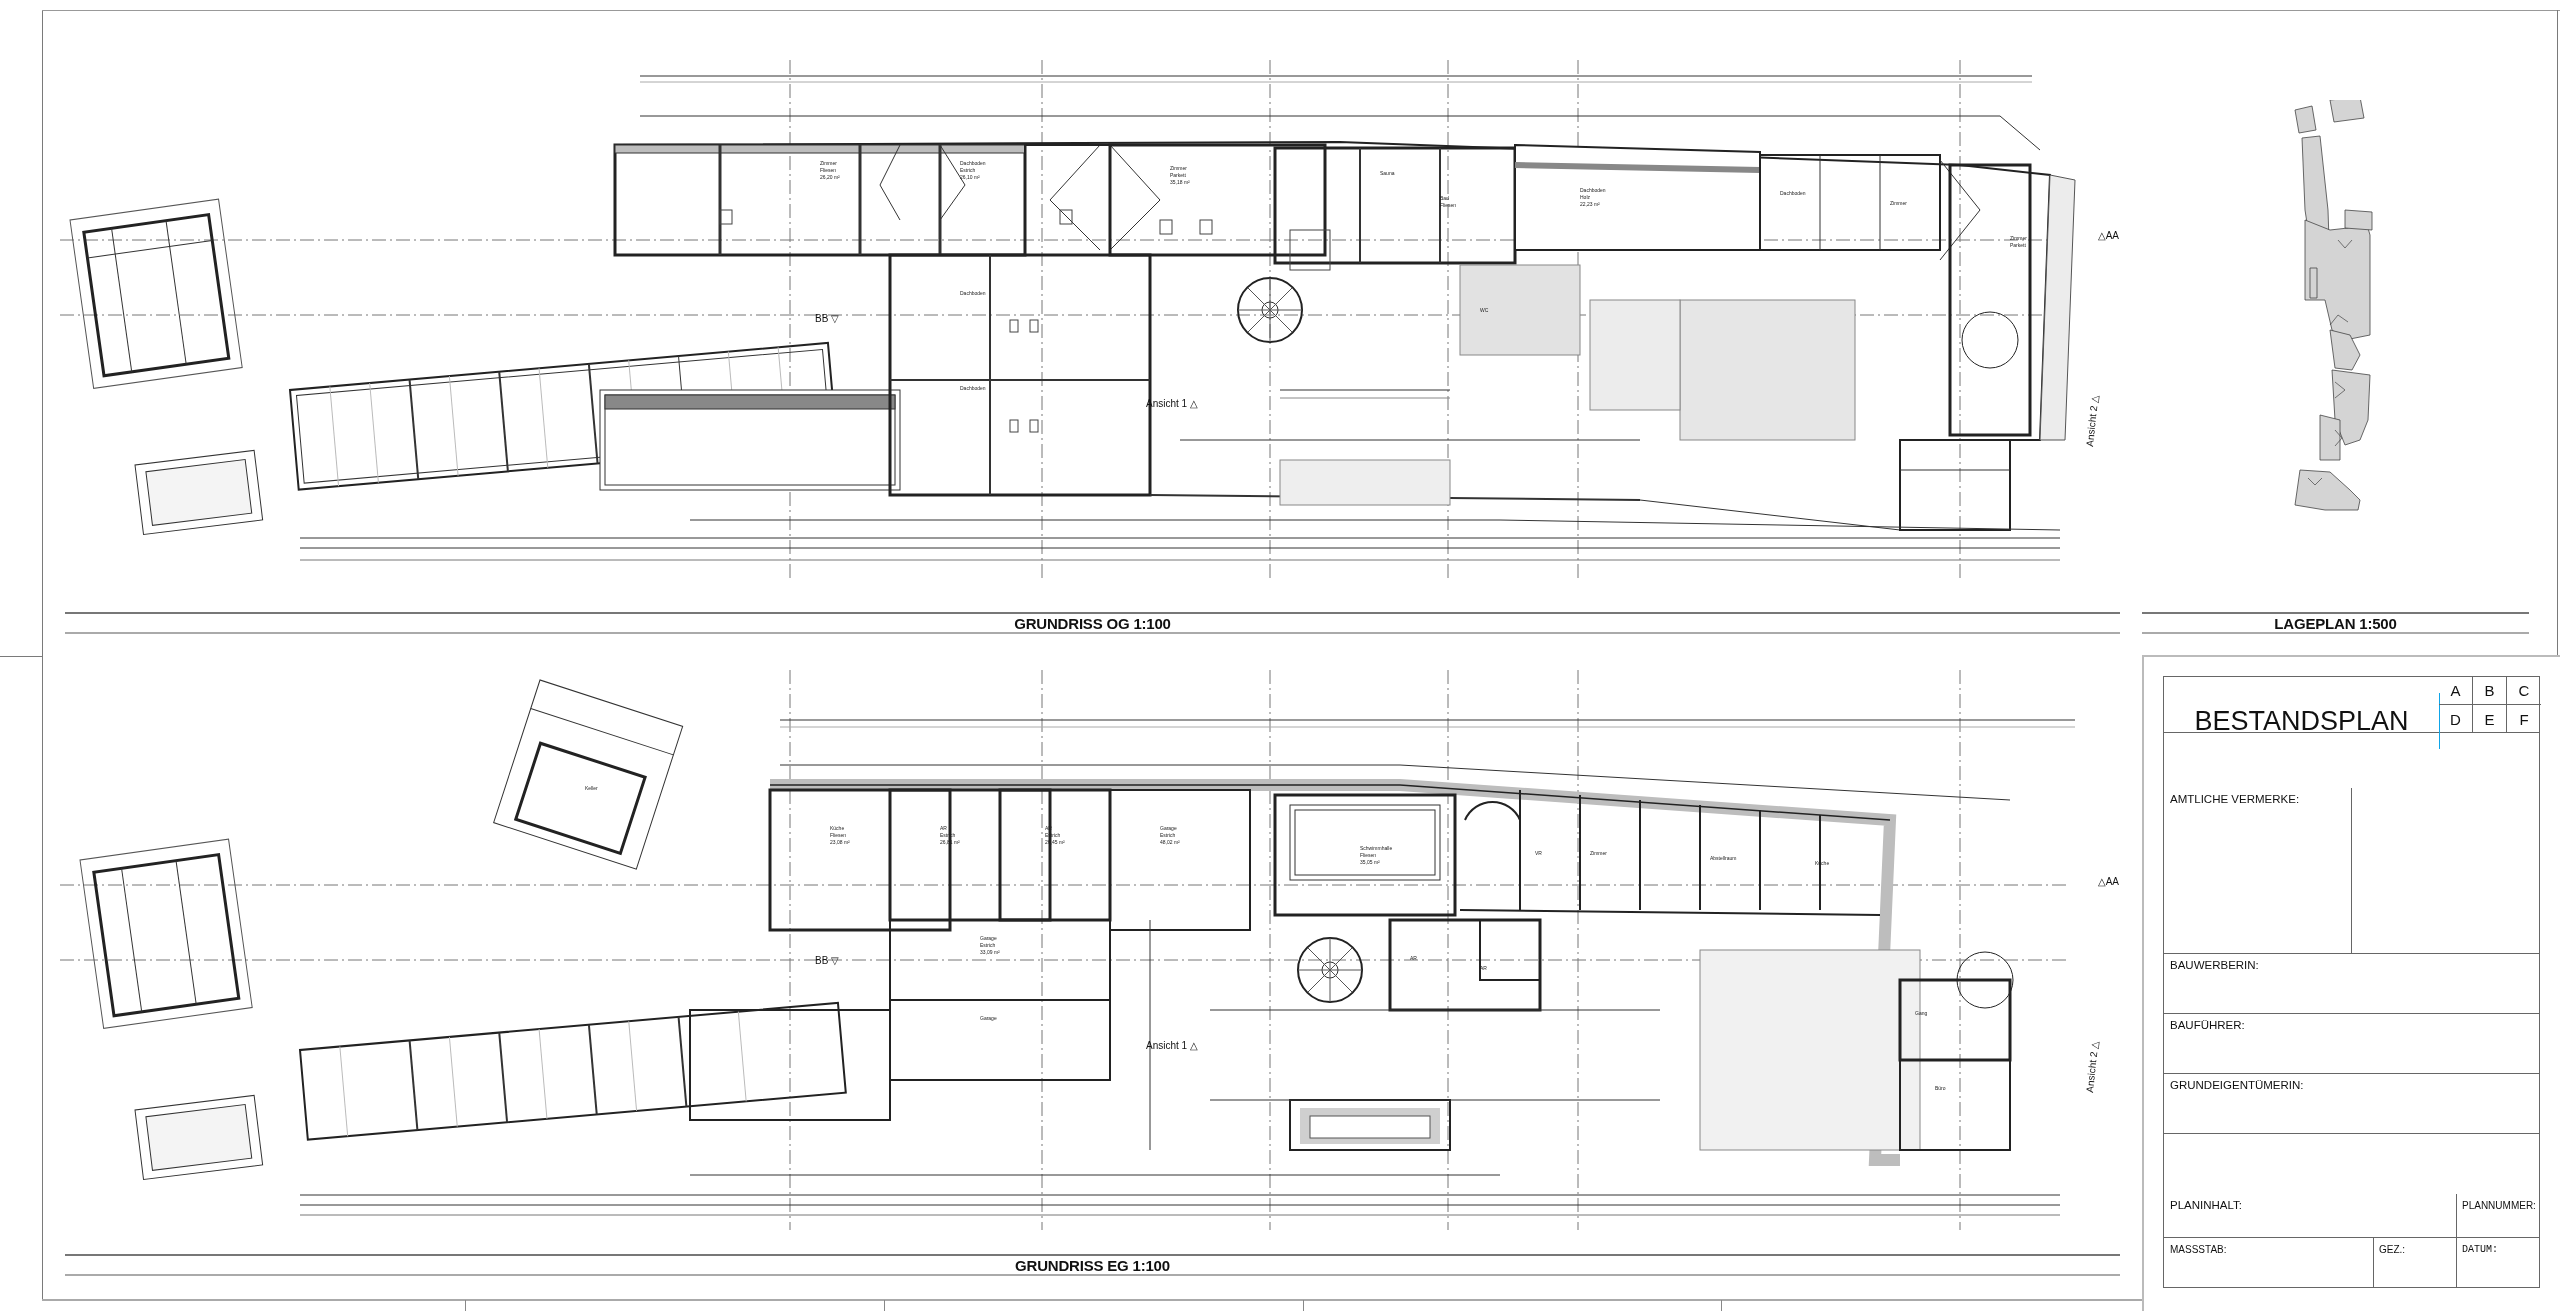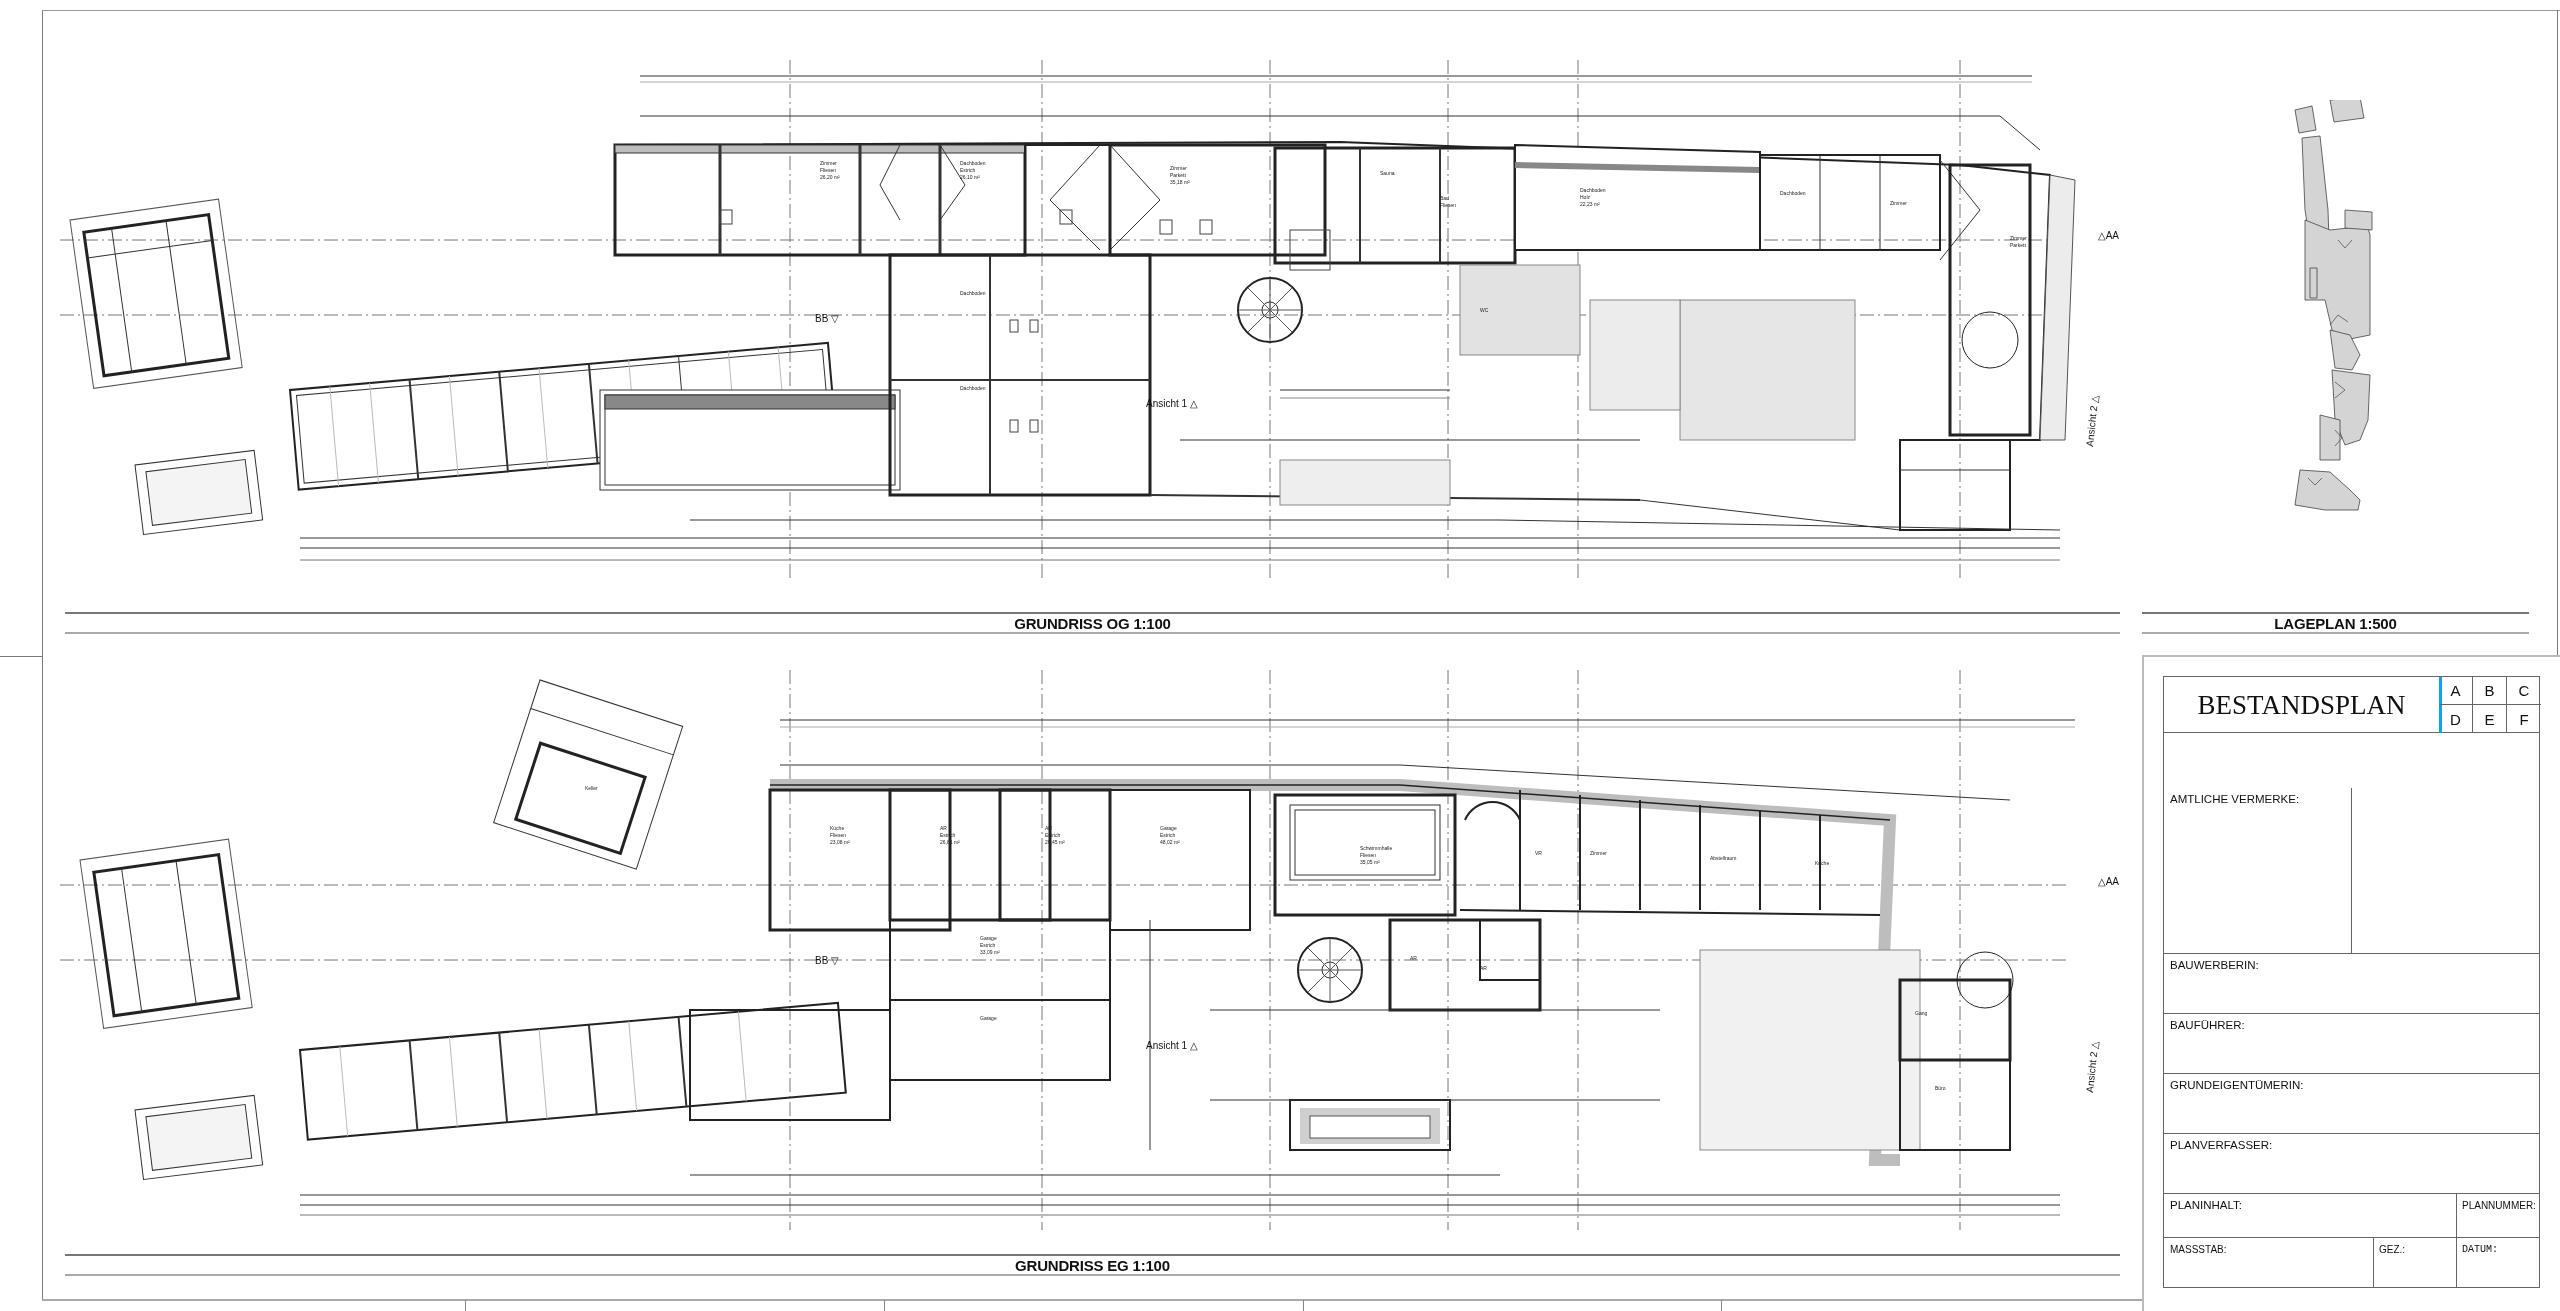--- a/index.html
+++ b/index.html
@@ -8,21 +8,21 @@
   .plan-svg{position:absolute;}
   .title-bar{position:absolute;height:18px;border-top:2px solid #777;border-bottom:2px solid #aaa;display:flex;justify-content:center;align-items:center;font-weight:bold;font-size:15px;letter-spacing:-0.2px;}
   .title-bar span{padding:0 2px;}
   
   .tb{position:absolute;left:2163px;top:676px;width:377px;height:612px;border:1px solid #666;box-sizing:border-box;}
   .tb-outer{position:absolute;left:2142px;top:655px;width:418px;height:656px;border-left:2px solid #bbb;border-top:2px solid #bbb;box-sizing:border-box;}
   .tb .row{position:absolute;left:0;width:100%;border-bottom:1px solid #666;box-sizing:border-box;}
   .tb .lbl{position:absolute;left:6px;top:5px;font-size:11.5px;}
   .tb .lbl.small{font-size:10px;top:6px;}
   .tb .vline{position:absolute;background:#666;width:1px;}
-  .tb-title{position:absolute;left:0;top:0;width:275px;height:56px;border-right:3px solid #0ea5e9;display:flex;align-items:center;justify-content:center;font-size:27px;font-family:Liberation Serif, serif;}
+  .tb-title{position:absolute;left:0;top:16px;width:275px;height:56px;border-right:1px solid #0ea5e9;display:flex;align-items:center;justify-content:center;font-size:27px;}
   .tb-grid{position:absolute;left:275px;top:0;width:102px;height:56px;display:grid;grid-template-columns:repeat(3,1fr);grid-template-rows:1fr 1fr;}
   .tb-grid div{border-right:1px solid #666;border-bottom:1px solid #666;display:flex;align-items:center;justify-content:center;font-size:15px;}
   .tb-grid div:nth-child(3n){border-right:none;}
   .tb-grid div:nth-child(n+4){border-bottom:none;}
   .bottom-ticks{position:absolute;top:1300px;width:1px;height:11px;background:#888;}
   .annot{position:absolute;font-size:11px;white-space:nowrap;}
   .annot-rot{position:absolute;font-size:11px;white-space:nowrap;transform-origin:left top;}
 </style>
 </head>
 <body>
@@ -390,23 +390,20 @@
   </div>
   <div class="row" style="top:277px;height:60px;">
     <span class="lbl">BAUWERBERIN:</span>
   </div>
   <div class="row" style="top:337px;height:60px;">
     <span class="lbl">BAUFÜHRER:</span>
   </div>
   <div class="row" style="top:397px;height:60px;">
     <span class="lbl">GRUNDEIGENTÜMERIN:</span>
   </div>
-  <div class="row" style="top:457px;height:60px;">
-    <span class="lbl">PLANVERFASSER:</span>
-  </div>
   <div class="row" style="top:517px;height:44px;">
     <span class="lbl">PLANINHALT:</span>
     <div class="vline" style="left:292px;top:0;height:44px;"></div>
     <span class="lbl small" style="left:298px;">PLANNUMMER:</span>
   </div>
   <div class="row" style="top:561px;height:49px;border-bottom:none;">
     <span class="lbl small">MASSSTAB:</span>
     <div class="vline" style="left:209px;top:0;height:49px;"></div>
     <span class="lbl small" style="left:215px;">GEZ.:</span>
     <div class="vline" style="left:292px;top:0;height:49px;"></div>

